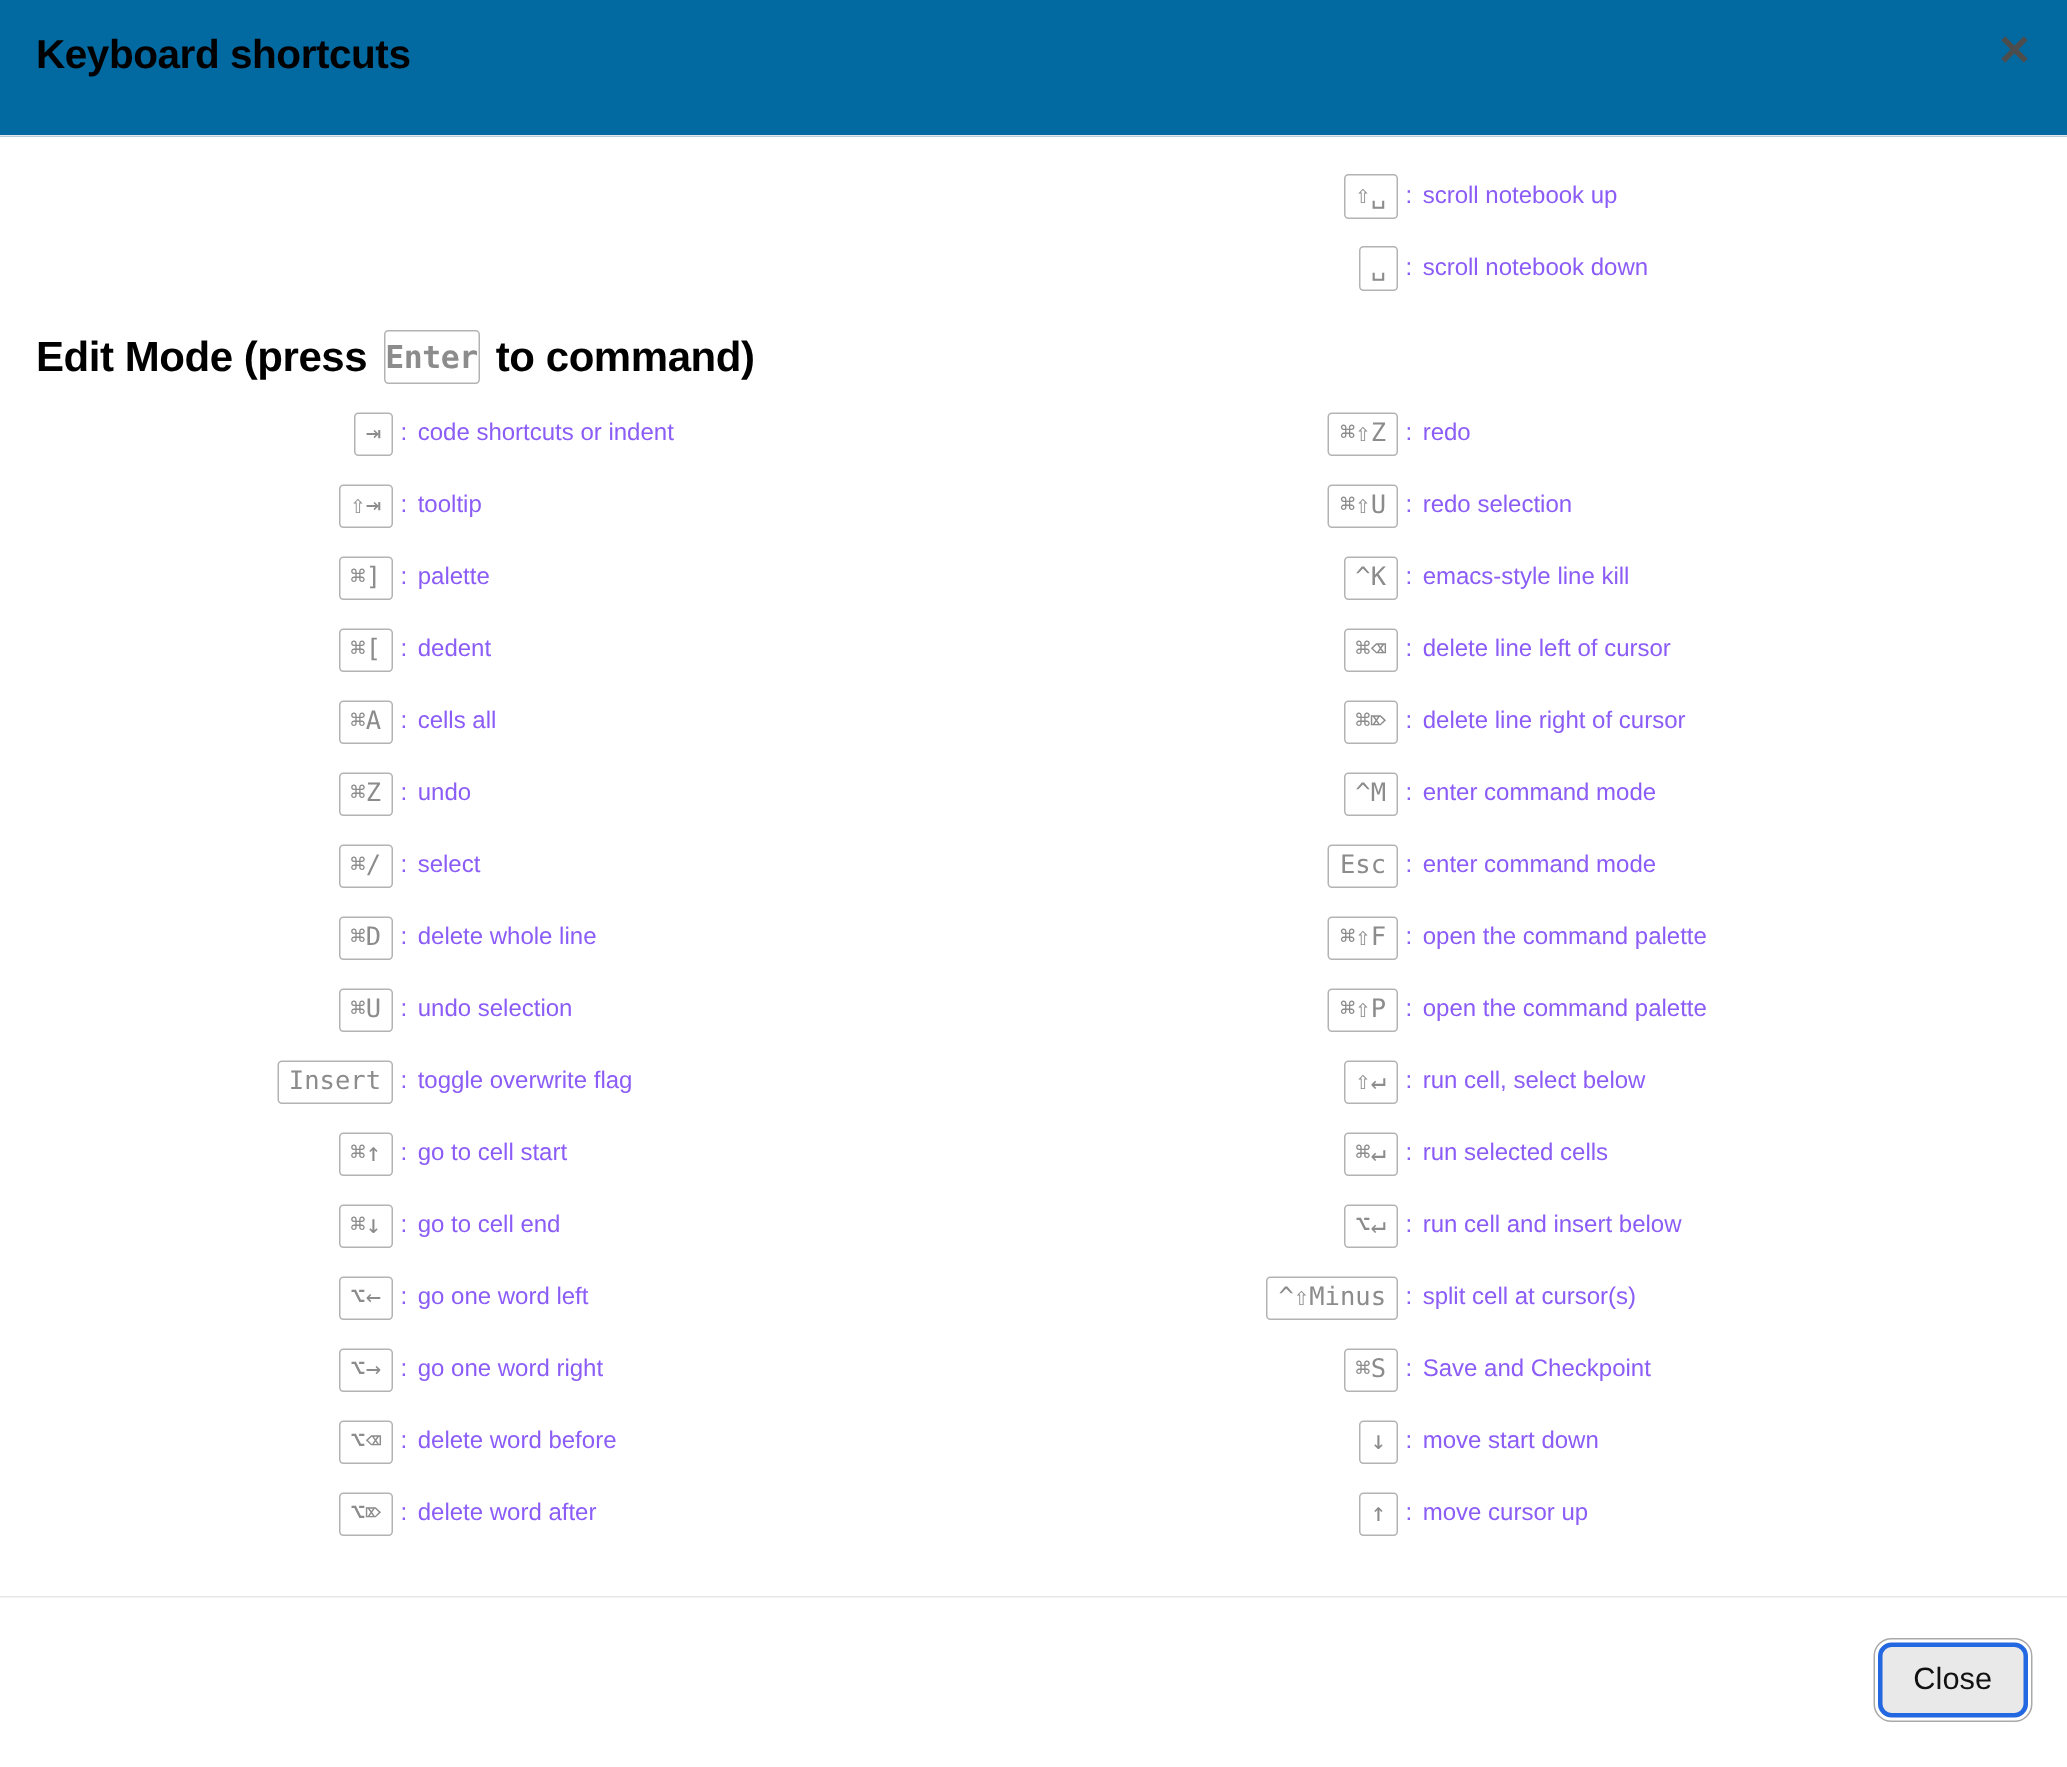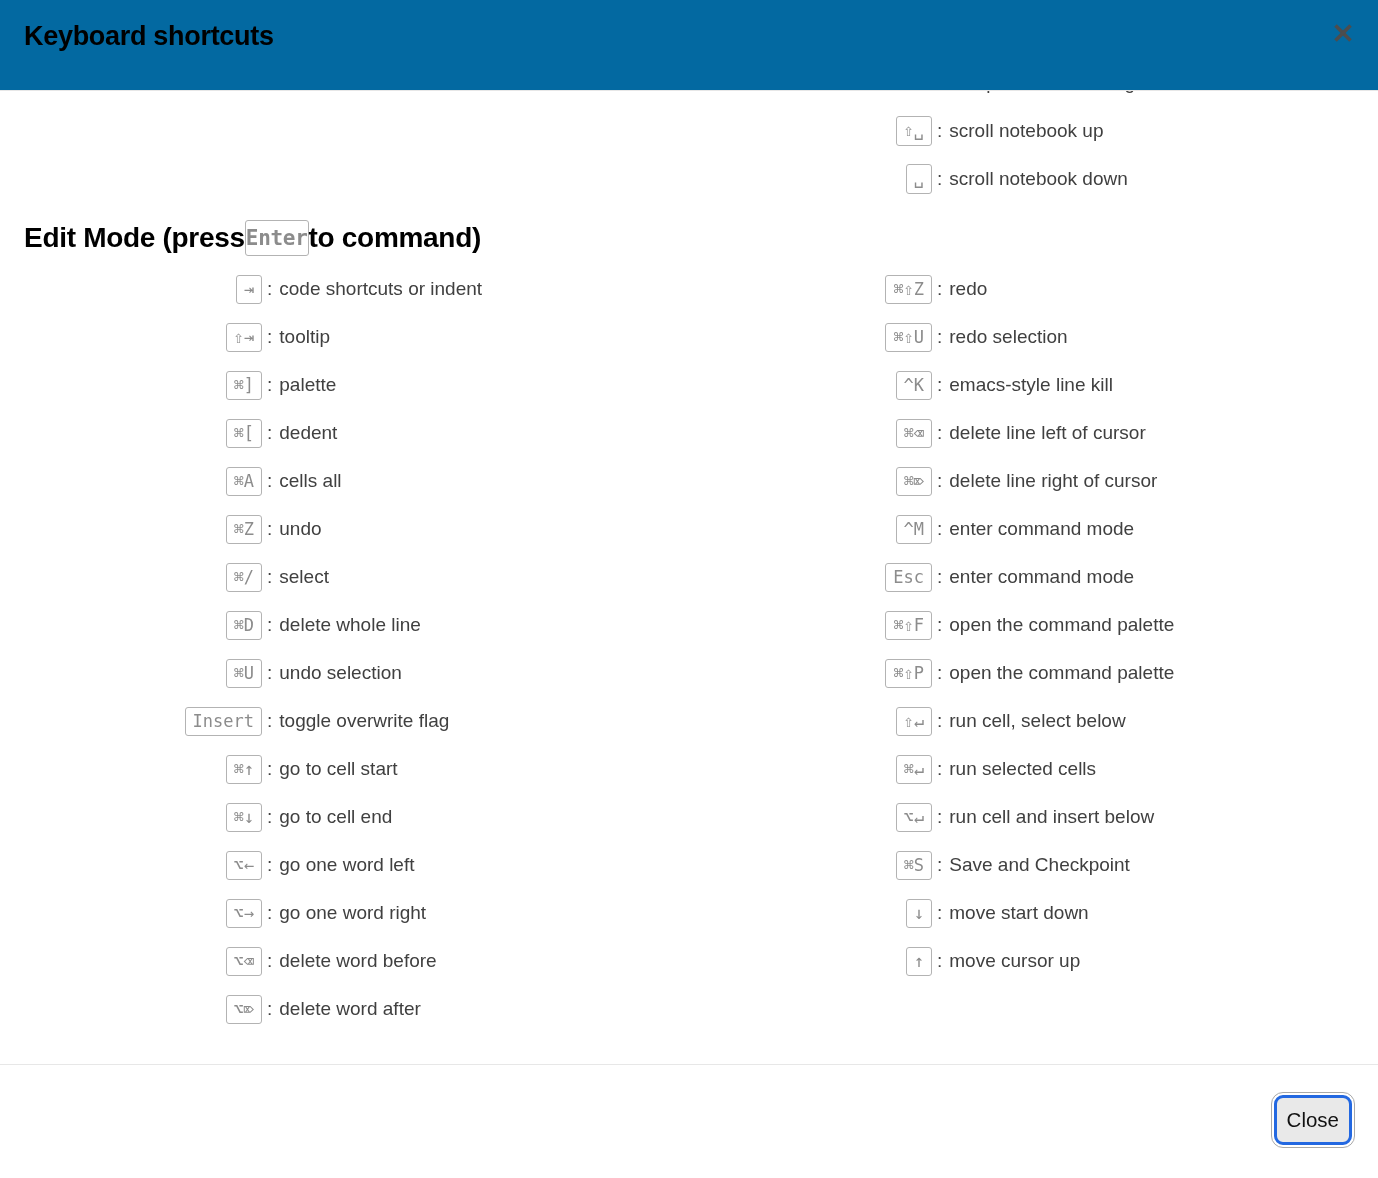--- a/index.html
+++ b/index.html
@@ -16,36 +16,36 @@
            border:none; cursor:pointer; padding:0; }
 
   
   .modal-body { position:relative; z-index:1; padding-top:59px; }
 
   .grid { display:grid; grid-template-columns:689px 689px; }
   .srow { display:flex; align-items:center; height:48px; }
   .kcell { display:flex; justify-content:flex-end; align-items:center; }
   .col-left .kcell { flex:0 0 262px; }
   .col-right .kcell { flex:0 0 243px; }
-  .desc { font-size:19px; color:#404040; margin-left:5px; white-space:nowrap; }
+  .desc { font-size:16px; color:#8b5cf6; margin-left:5px; white-space:nowrap; }
   .colon { margin-right:7px; }
 
   .kbd { display:inline-flex; justify-content:center; align-items:center;
          border:1px solid #b3b3b3; border-radius:3px; background:#fff; padding:3px 7px;
          font-family:"DejaVu Sans Mono","DejaVu Sans",monospace; font-size:17px;
          line-height:1.25; color:#8c8c8c; min-width:16px; white-space:nowrap; }
 
-  .section-heading { display:flex; align-items:center; margin:17px 0 9px 24px;
+  .section-heading { display:flex; align-items:center; gap:11px; margin:17px 0 9px 24px;
                      font-size:28px; font-weight:700; color:#000; letter-spacing:-0.3px; }
   .kbd-enter { font-size:21px; padding:4px 0; }
 
   .modal-footer { position:relative; margin-top:31px; border-top:1px solid #e7e7e7; height:106px; }
   .close-btn { position:absolute; top:30px; right:26px; background:#e9e9e9;
                border:3px solid #2368e1; border-radius:9px; outline:1px solid #a9a9a9;
-               outline-offset:2px; padding:10px 10px; font-size:20.5px; color:#111;
+               outline-offset:2px; padding:10px 21px; font-size:20.5px; color:#111;
                font-family:inherit; cursor:pointer; }
 </style>
 </head>
 <body>
 
 <div class="dialog">
 
   <div class="modal-header">
     <div class="modal-title">Keyboard shortcuts</div>
     <button class="x-btn">
@@ -282,20 +282,26 @@
             <span class="desc"><span class="colon">:</span><span>run selected cells</span></span>
           </div>
 
           <div class="srow">
             <span class="kcell">
               <kbd class="kbd">⌥↵</kbd>
             </span>
             <span class="desc"><span class="colon">:</span><span>run cell and insert below</span></span>
           </div>
 
+          <div class="srow">
+            <span class="kcell">
+              <kbd class="kbd">^⇧Minus</kbd>
+            </span>
+            <span class="desc"><span class="colon">:</span><span>split cell at cursor(s)</span></span>
+          </div>
 
           <div class="srow">
             <span class="kcell">
               <kbd class="kbd">⌘S</kbd>
             </span>
             <span class="desc"><span class="colon">:</span><span>Save and Checkpoint</span></span>
           </div>
 
           <div class="srow">
             <span class="kcell">

